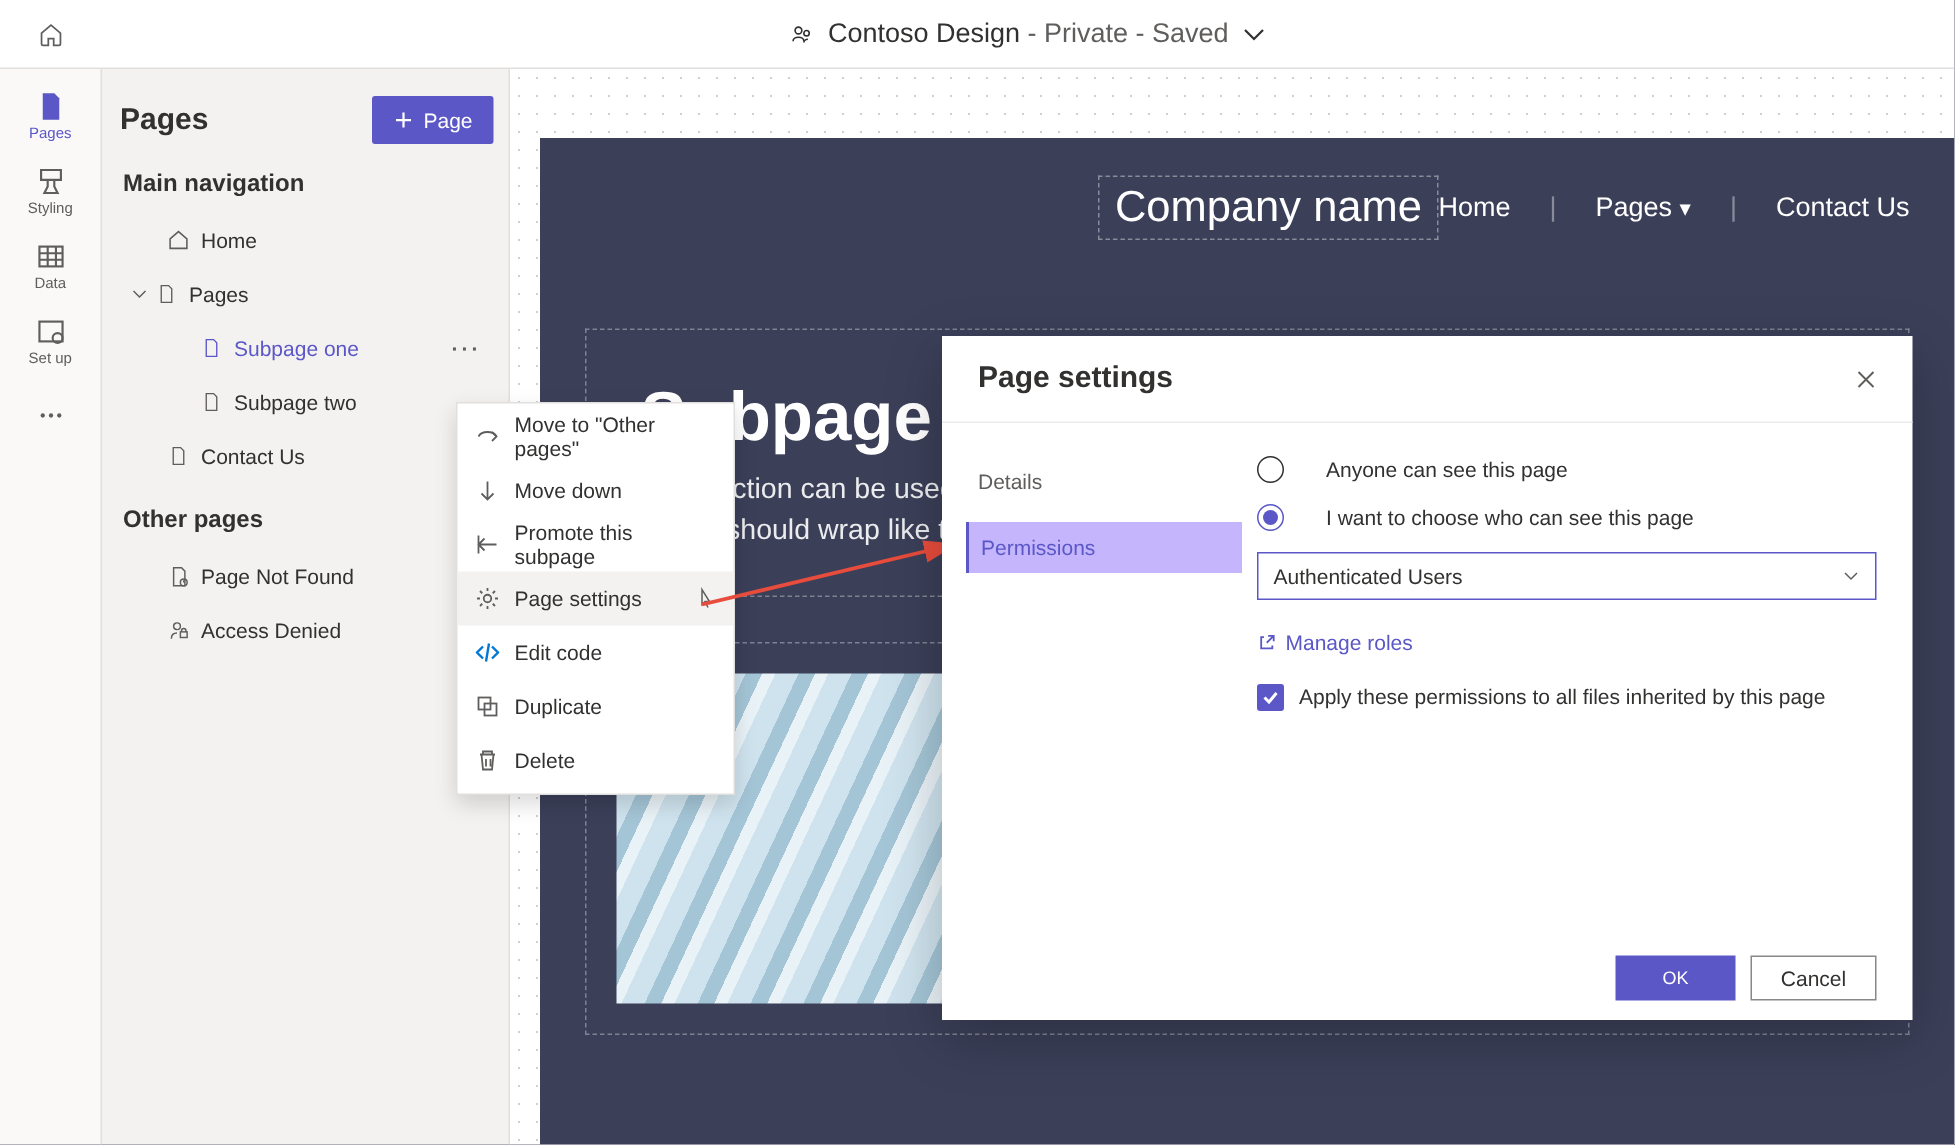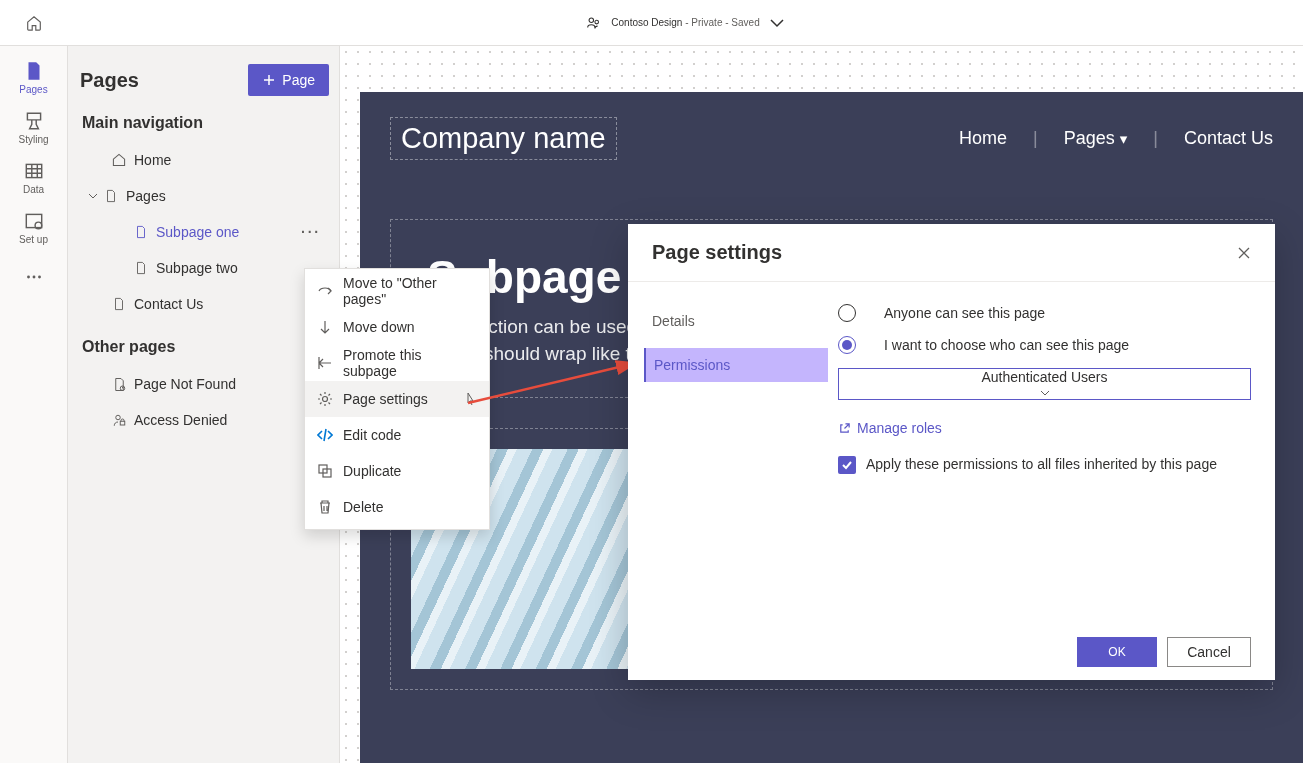--- a/index.html
+++ b/index.html
@@ -1,21 +1,21 @@
 <!DOCTYPE html>
 <html><head>
 <meta charset="utf-8">
 <style>
 * { margin:0; padding:0; box-sizing:border-box; font-family:"Segoe UI",Arial,sans-serif; }
 body { background:#faf9f8; width:1303px; height:763px; overflow:hidden; position:relative; }
 
 
 .topbar { height:46px; border-bottom:1px solid #e1dfdd; display:flex; align-items:center; background:#fff; }
 .topbar .home { width:68px; display:flex; justify-content:center; color:#605e5c; }
-.topbar .title { flex:1; display:flex; justify-content:center; align-items:center; gap:8px; color:#323130; font-size:10px; }
+.topbar .title { flex:1; display:flex; justify-content:center; align-items:center; gap:8px; color:#323130; font-size:18px; }
 .topbar .title .muted { color:#605e5c; }
 .topbar svg { width:18px; height:18px; }
 
 
 .leftrail { position:absolute; top:46px; left:0; width:68px; height:717px; border-right:1px solid #e1dfdd; background:#faf9f8; display:flex; flex-direction:column; align-items:center; padding-top:6px; }
 .leftrail .item { width:60px; height:50px; display:flex; flex-direction:column; align-items:center; justify-content:center; gap:2px; font-size:10px; color:#605e5c; cursor:pointer; border-radius:2px; }
 .leftrail .item.active { color:#5b57c7; }
 .leftrail .item.active .ic { color:#5b57c7; }
 .leftrail .ic { width:22px; height:22px; color:#605e5c; }
 
@@ -41,21 +41,21 @@
 .ctxmenu .mi.hover { background:#f3f2f1; }
 .ctxmenu .mi .mic { width:16px; height:16px; color:#605e5c; flex-shrink:0; }
 .ctxmenu .mi.blue .mic { color:#0078d4; }
 
 
 .arrow { position:absolute; top:355px; left:460px; z-index:11; }
 
 
 .canvas { position:absolute; top:46px; left:340px; right:0; height:717px; background:#fff; background-image:radial-gradient(circle,#d2d0ce 1px,transparent 1px); background-size:12px 12px; padding:46px 0 0 20px; overflow:hidden; }
 .site { background:#3b3f58; color:#fff; min-height:720px; position:relative; padding:0 30px; }
-.site .nav { height:92px; display:flex; align-items:center; justify-content:space-between; }
+.site .nav { height:92px; display:flex; align-items:center; justify-content:flex-end; }
 .site .brand { font-size:29px; font-weight:400; border:1px dashed rgba(255,255,255,.4); padding:4px 10px; }
 .site .links { display:flex; gap:26px; font-size:18px; align-items:center; }
 .site .links .sep { color:rgba(255,255,255,.4); }
 .site .hero { border:1px dashed rgba(255,255,255,.35); margin-top:35px; padding:30px 36px; }
 .site .hero h1 { font-size:46px; font-weight:600; }
 .site .hero p { font-size:19px; margin-top:10px; line-height:1.4; color:rgba(255,255,255,.9); }
 .site .body { border:1px dashed rgba(255,255,255,.35); margin-top:30px; padding:20px; display:flex; gap:34px; }
 .site .body .img { width:510px; height:220px; background:linear-gradient(135deg,#a4c5d6 0%,#cfe3ee 40%,#8bb0c4 70%,#b8d4e2 100%); background-image:repeating-linear-gradient(115deg,#cfe3ee 0 14px,#a4c5d6 14px 24px,#e9f2f7 24px 32px); }
 .site .body .txt { font-size:18px; line-height:1.5; padding-top:110px; }
 
@@ -66,21 +66,21 @@
 .modal .mhdr .close { color:#605e5c; cursor:pointer; }
 .modal .mbody { flex:1; display:flex; }
 .modal .tabs { width:200px; padding:22px 0 0 16px; }
 .modal .tabs .t { font-size:14px; color:#605e5c; height:34px; display:flex; align-items:center; margin-bottom:10px; cursor:pointer; padding-left:8px; }
 .modal .tabs .t.active { color:#5b57c7; background:#c4b5fd; border-left:2px solid #5b57c7; }
 .modal .content { flex:1; padding:22px 24px 0 10px; font-size:14px; color:#323130; }
 .radio-row { display:flex; align-items:center; gap:28px; margin-bottom:14px; cursor:pointer; }
 .radio { width:18px; height:18px; border:1px solid #323130; border-radius:50%; display:flex; align-items:center; justify-content:center; flex-shrink:0; }
 .radio.sel { border-color:#5b57c7; }
 .radio.sel::after { content:""; width:10px; height:10px; background:#5b57c7; border-radius:50%; }
-.select { border:1px solid #5b57c7; height:32px; display:flex; align-items:center; justify-content:space-between; padding:0 10px; margin-top:4px; cursor:pointer;flex-direction:column; }
+.select { border:1px solid #5b57c7; height:32px; display:flex; align-items:center; justify-content:space-between; padding:0 10px; margin-top:4px; cursor:pointer; }
 .select .chv { color:#605e5c; }
 .link { color:#5b57c7; display:flex; align-items:center; gap:6px; margin-top:20px; cursor:pointer; font-size:14px; }
 .cb-row { display:flex; align-items:flex-start; gap:10px; margin-top:20px; font-size:14px; }
 .cb { width:18px; height:18px; background:#5b57c7; border-radius:2px; color:#fff; display:flex; align-items:center; justify-content:center; flex-shrink:0; }
 .modal .mftr { height:56px; display:flex; align-items:center; justify-content:flex-end; gap:10px; padding:0 24px; }
 .btn-p { background:#5b57c7; color:#fff; border:none; height:30px; width:80px; font-size:12px; cursor:pointer; }
 .btn-s { background:#fff; color:#323130; border:1px solid #8a8886; height:30px; width:84px; font-size:14px; cursor:pointer; }
 
 svg { display:block; }
 </style>

